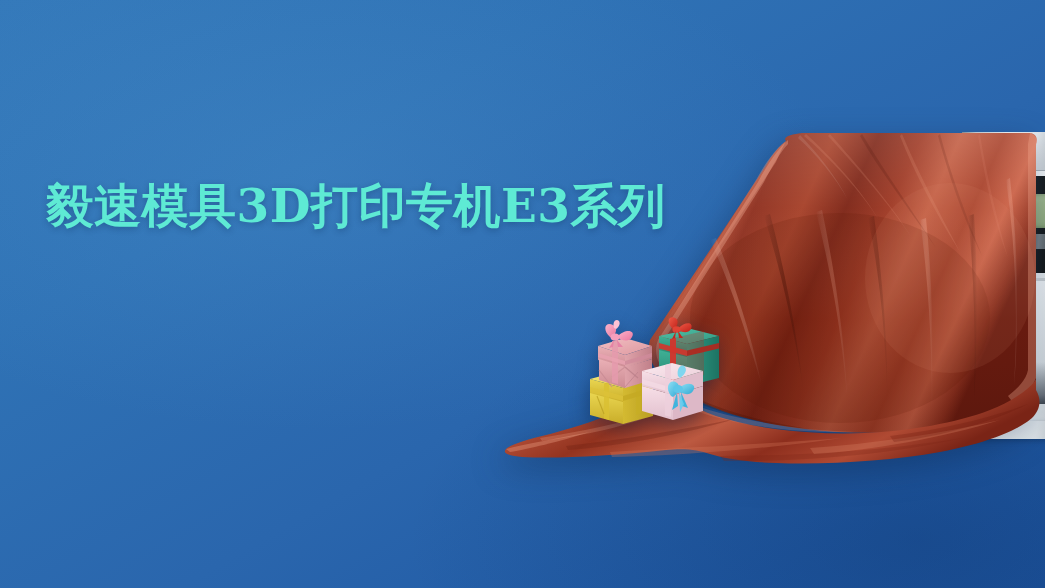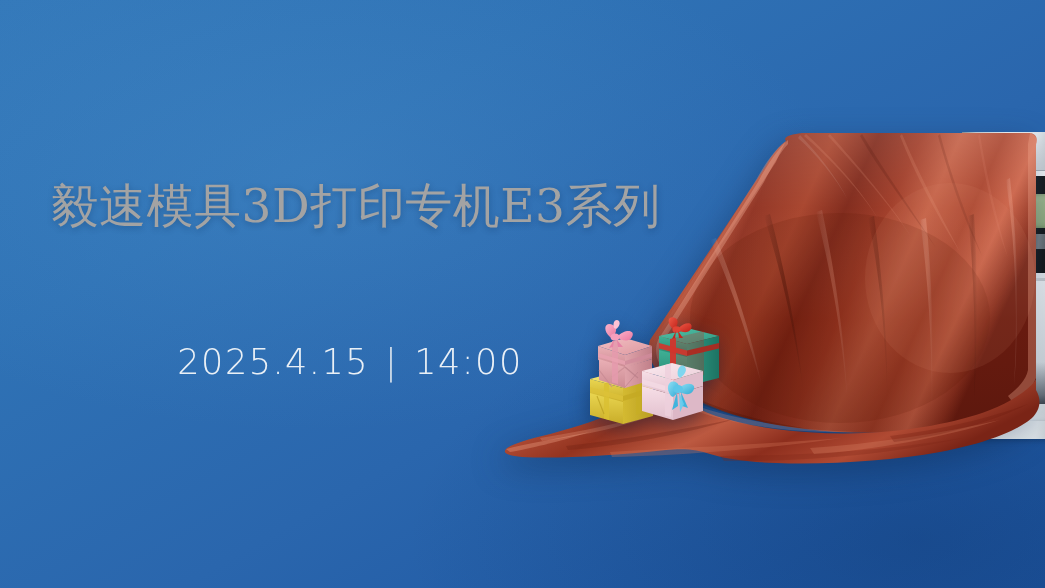--- a/index.html
+++ b/index.html
@@ -37,25 +37,25 @@
   .headline {
     position: absolute;
     left: 0;
     top: 172px;
     width: 712px;
     text-align: center;
     z-index: 40;
   }
   .headline .line {
     font-family: "DejaVu Serif", "Liberation Serif", serif;
-    font-weight: normal;
+    font-weight: bold;
     font-size: 47px;
     line-height: 68px;
     letter-spacing: 0.5px;
-    color: #a3a3a3;
+    color: #5eead4;
     white-space: nowrap;
     text-shadow: 0 2px 6px rgba(8,40,80,0.32);
   }
 
   .datetime {
     position: absolute;
     left: 0;
     top: 342px;
     width: 700px;
     text-align: center;
@@ -483,15 +483,14 @@
 
       <path d="M196 268 C228 290 282 306 346 312 C288 304 234 288 200 266 Z" fill="#3f0e05" opacity="0.25"></path>
       <path d="M210 282 C256 300 320 312 386 314 C322 316 256 306 212 288 Z" fill="#f0a184" opacity="0.22"></path>
     </svg>
   </div>
 
   <div class="headline">
     <div class="line">毅速模具3D打印专机E3系列</div>
   </div>
 
-  <div class="datetime"><span>2025.4.15</span><span class="sep">|</span><span>14:00</span></div>
 
 </div>
 
 </body></html>

